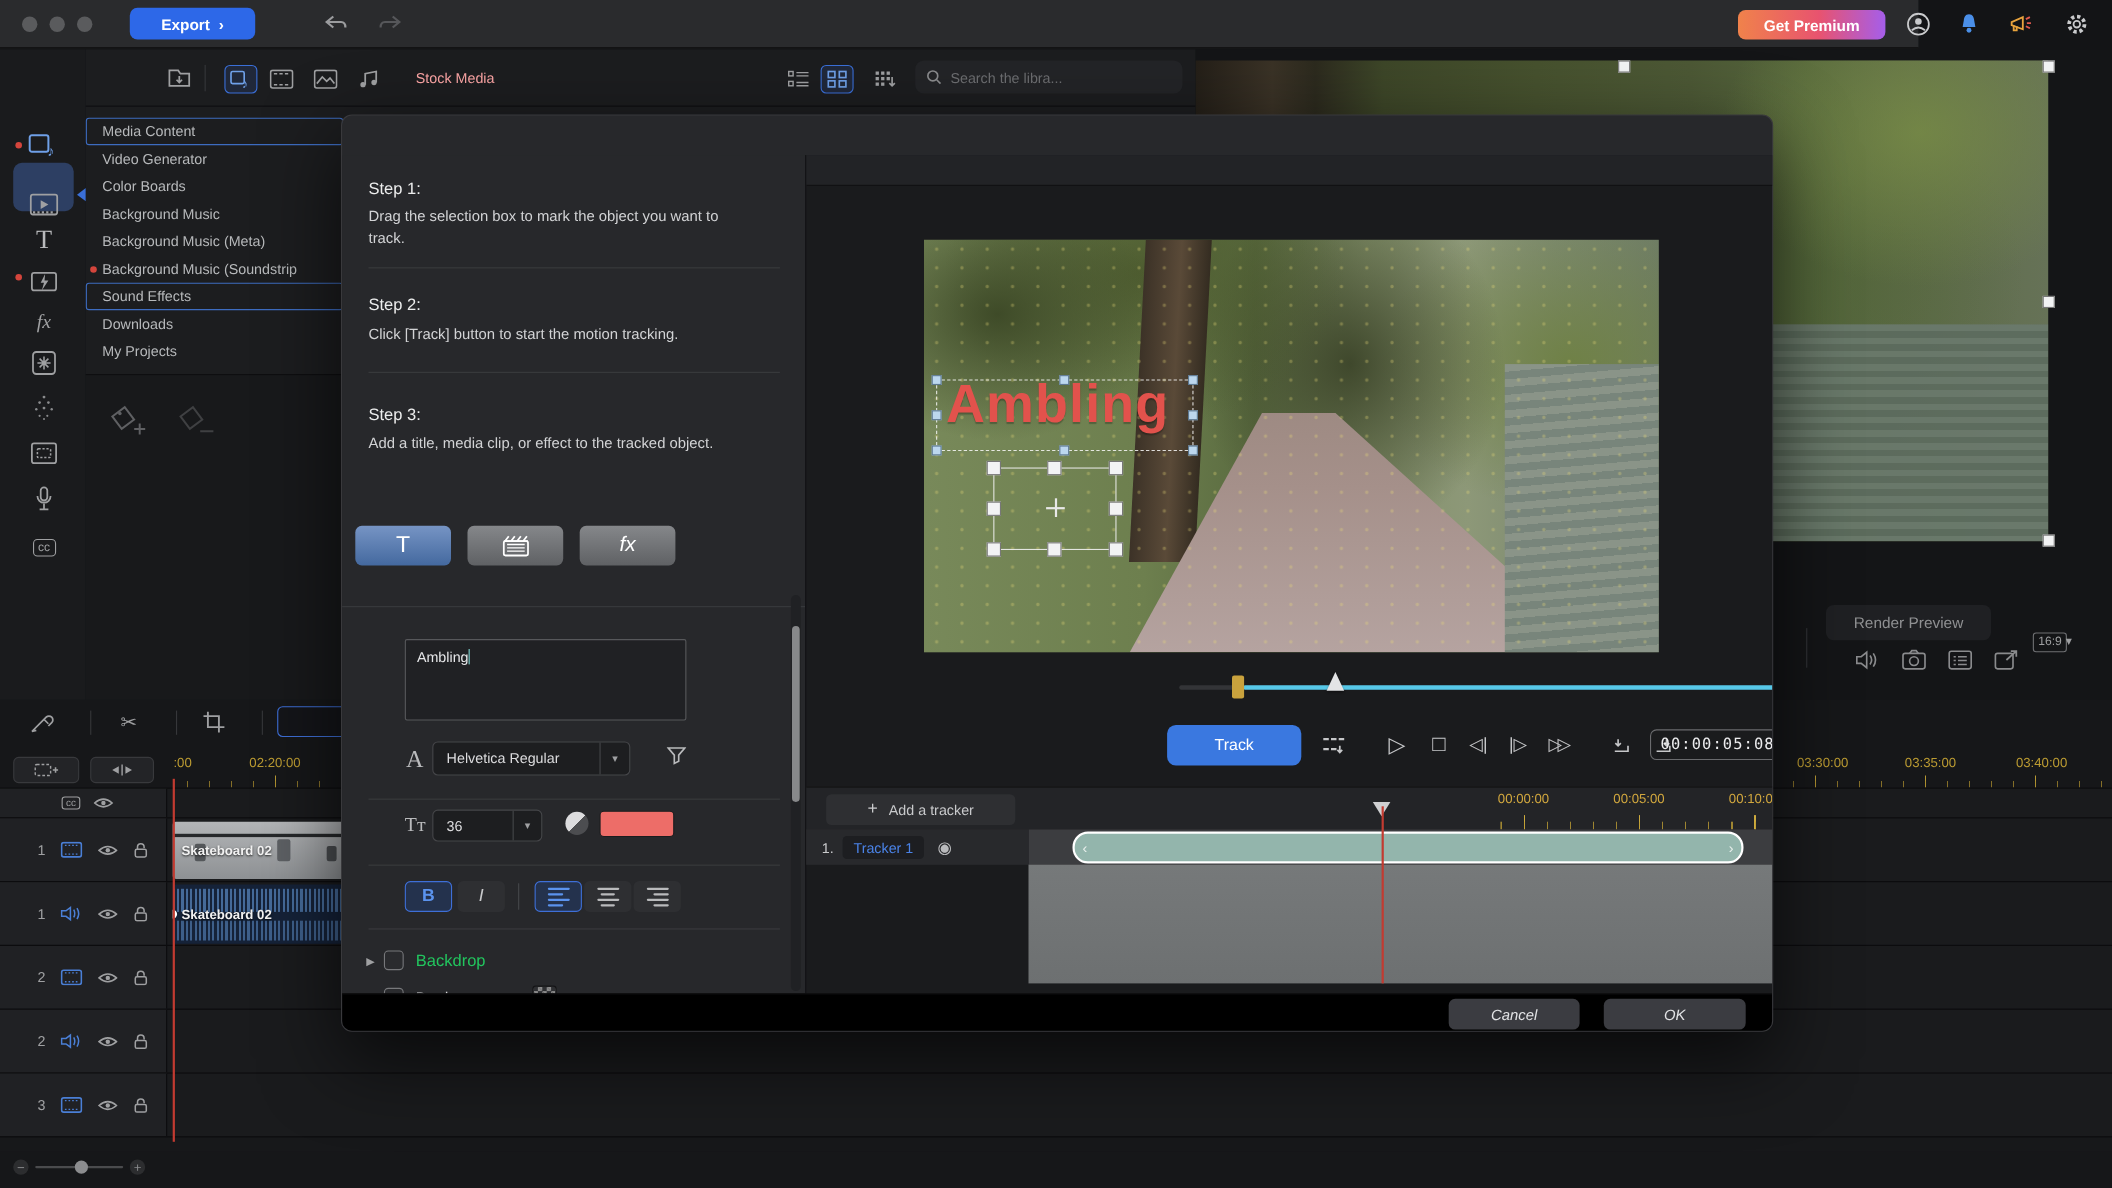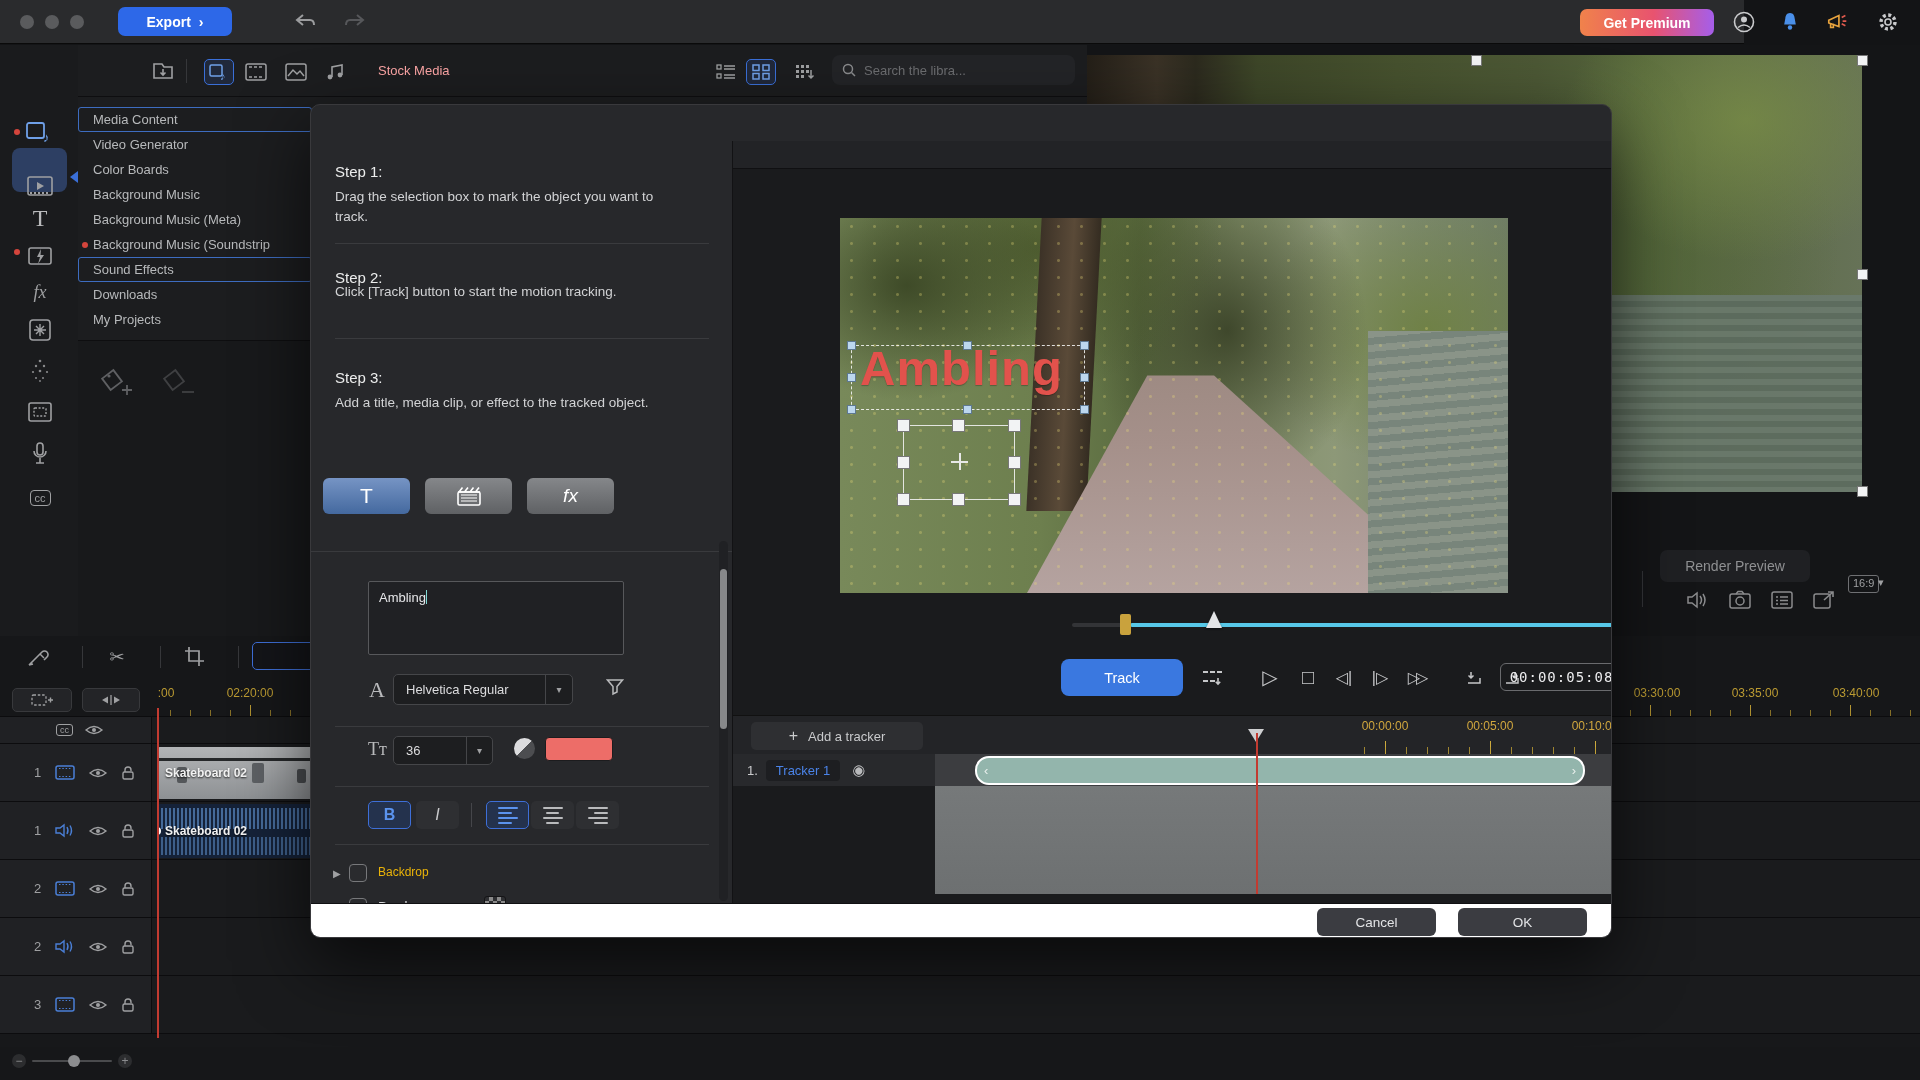--- a/index.html
+++ b/index.html
@@ -121,21 +121,21 @@
   .trk-lbl{position:absolute;top:4px;transform:translateX(-50%);color:#d1a73e;font-size:12px;white-space:nowrap;}
   .trk-row{position:absolute;left:0;top:613px;width:881px;height:32px;background:#2a2b2e;}
   .trk-rowlabel{position:absolute;left:0;top:0;width:202px;height:100%;background:#28292c;display:flex;align-items:center;gap:8px;padding-left:14px;font-size:13px;color:#c9cacc;}
   .trk-name{background:#1d1e21;border-radius:4px;padding:3px 10px;color:#4a83e8;}
   .trk-gray{position:absolute;left:202px;top:645px;width:679px;height:108px;background:linear-gradient(#76797a,#6d7071);}
   .trk-graytop{position:absolute;left:202px;top:613px;width:679px;height:32px;background:#3c3d40;}
   .trk-clip{position:absolute;left:242px;top:615px;width:610px;height:29px;background:#93b5ac;border:2.5px solid #fff;border-radius:14px;display:flex;align-items:center;justify-content:space-between;padding:0 7px;color:#e8efec;font-size:13px;}
   .trk-playhead{position:absolute;left:523px;top:592px;width:1.5px;height:161px;background:#c23b31;z-index:6;}
   .trk-ph-tri{position:absolute;left:515px;top:588px;width:0;height:0;border-left:8px solid transparent;border-right:8px solid transparent;border-top:13px solid #cfd0d2;z-index:6;}
   .dlg-scrollstrip{position:absolute;left:635px;top:763px;width:640px;height:17px;background:#303134;border-radius:3px;}
-  .dlg-bottom{position:absolute;left:0;top:798px;width:100%;height:36px;background:#ffffff;border-top:1px solid #101012;}
+  .dlg-bottom{position:absolute;left:0;top:798px;width:100%;height:36px;background:#000000;border-top:1px solid #101012;font-style:italic;}
   .dlg-btn{position:absolute;top:4px;height:28px;border-radius:6px;background:#3b3c41;display:flex;align-items:center;justify-content:center;color:#e3e4e6;font-size:13.5px;}
   .checker{background-image:linear-gradient(45deg,#8a8a8a 25%,transparent 25%,transparent 75%,#8a8a8a 75%),linear-gradient(45deg,#8a8a8a 25%,transparent 25%,transparent 75%,#8a8a8a 75%);background-size:8px 8px;background-position:0 0,4px 4px;background-color:#2e2f32;}
   svg{display:block;}
 </style>
 </head>
 <body>
 
 <div class="app">
 
   <div class="titlebar">
@@ -583,21 +583,21 @@
     </div>
   </div>
 
   <div class="dialog">
 
     <div class="dlg-left">
       <div class="step-h" style="top:22px">Step 1:</div>
       <div class="step-d" style="top:46px">Drag the selection box to mark the object you want to track.</div>
       <div class="dlg-div" style="top:102px"></div>
       <div class="step-h" style="top:128px">Step 2:</div>
-      <div class="step-d" style="top:141px">Click [Track] button to start the motion tracking.</div>
+      <div class="step-d" style="top:153px">Click [Track] button to start the motion tracking.</div>
       <div class="dlg-div" style="top:197px"></div>
       <div class="step-h" style="top:228px">Step 3:</div>
       <div class="step-d" style="top:252px">Add a title, media clip, or effect to the tracked object.</div>
 
       <div class="tool-btn blue" style="left:12px;font-family:'Liberation Serif',serif;font-size:21px">
           <span>T</span>
         </div>
       <div class="tool-btn" style="left:114px">
         <svg width="26" height="22" viewBox="0 0 26 22">
             <rect x="2" y="7" width="22" height="13" rx="1.5" fill="none" stroke="#fff" stroke-width="1.6"></rect>
@@ -664,21 +664,21 @@
             <i style="width:20px"></i>
             <i style="width:14px"></i>
             <i style="width:20px"></i>
             <i style="width:14px"></i>
           </span>
       </div>
       <div class="dlg-div" style="top:703px"></div>
 
       <div style="position:absolute;left:22px;top:727px;color:#9fa0a2;font-size:10px">▶</div>
       <div class="chk" style="left:38px;top:723px"></div>
-      <div style="position:absolute;left:67px;top:724px;font-size:12px;color:#eab308">Backdrop</div>
+      <div style="position:absolute;left:67px;top:724px;font-size:15px;color:#22c55e">Backdrop</div>
       <div class="chk" style="left:38px;top:757px"></div>
       <div style="position:absolute;left:67px;top:758px;font-size:14px;color:#d8d9db">Border</div>
       <div class="checker" style="position:absolute;left:173px;top:755px;width:22px;height:22px;border-radius:3px;border:1px solid #141416"></div>
 
       <div class="scrollbar">
           <div class="scroll-thumb"></div>
         </div>
     </div>
 
     <div class="dlg-right">

